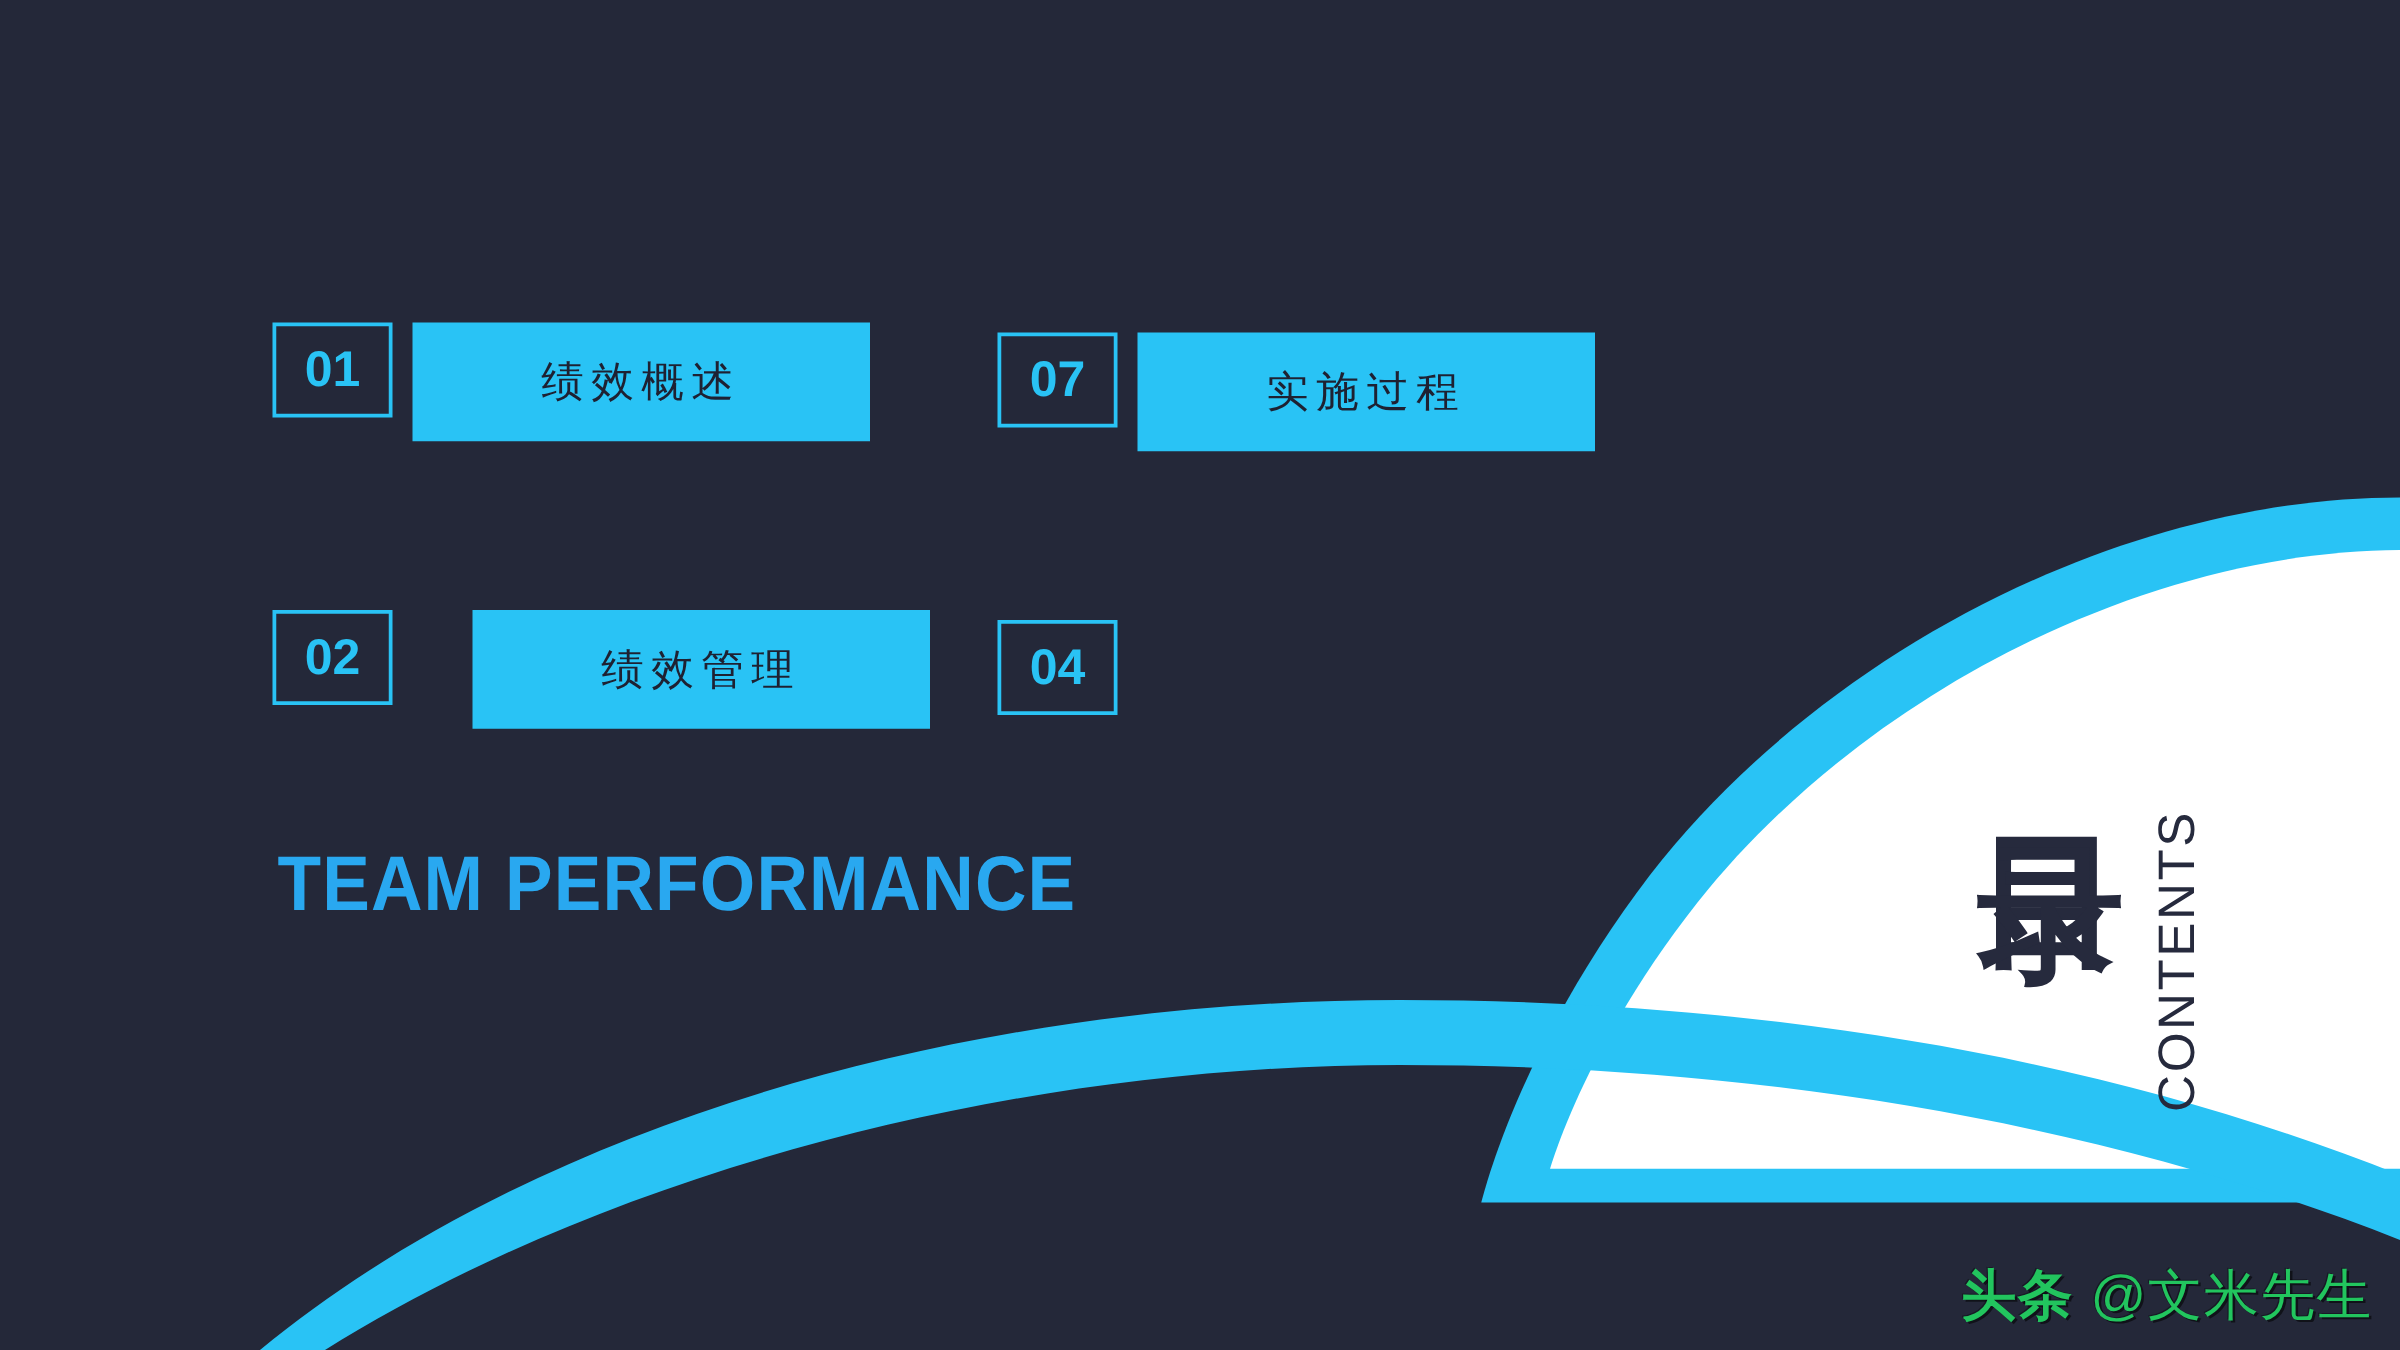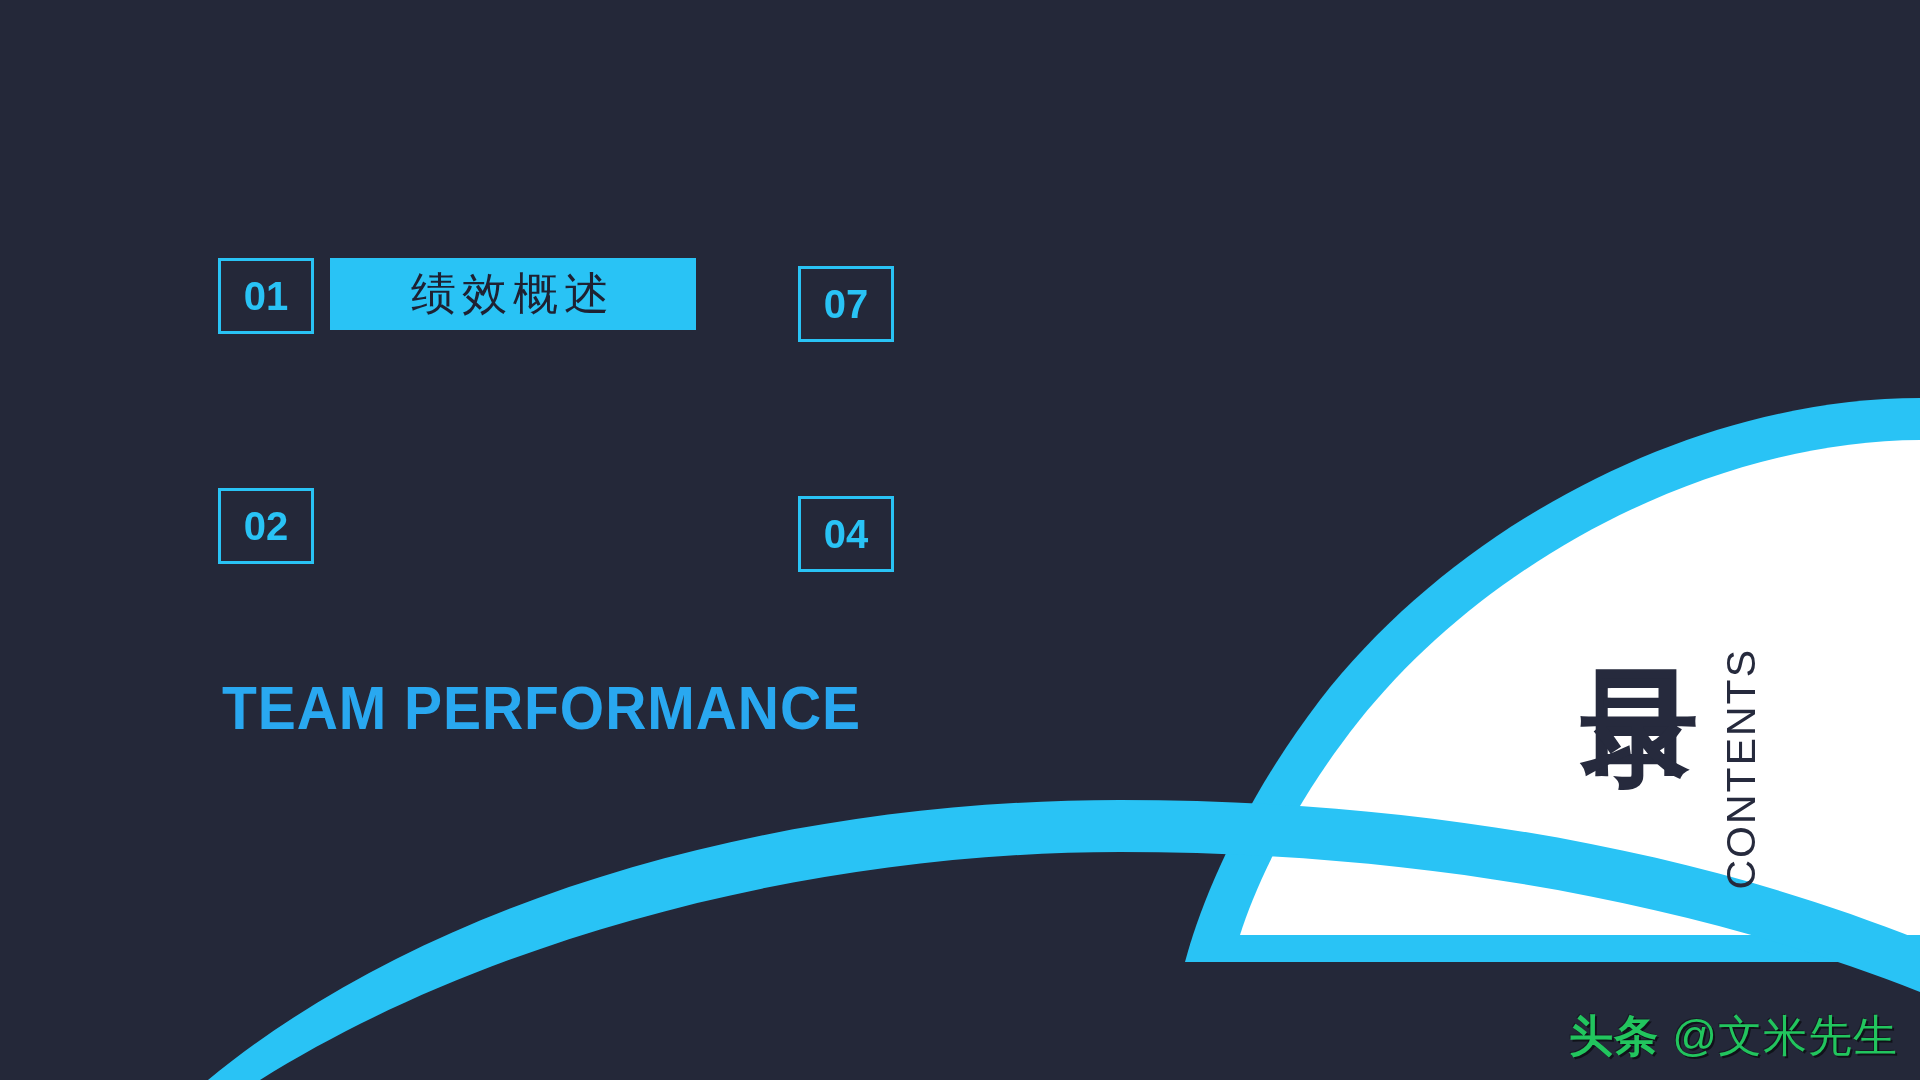--- a/index.html
+++ b/index.html
@@ -50,28 +50,28 @@
     display: flex;
     align-items: center;
     justify-content: center;
     color: #29c3f5;
     font-size: 40px;
     font-weight: 700;
     letter-spacing: 0px;
     flex: 0 0 auto;
   }
   .label-bar {
-    height: 72px;
+    height: 95px;
     background: #29c3f5;
     margin-left: 16px;
     display: flex;
     align-items: center;
     justify-content: center;
     color: #1e2132;
-    font-size: 45px;
+    font-size: 34px;
     letter-spacing: 6px;
     box-sizing: border-box;
     padding: 0 10px;
     flex: 0 0 auto;
   }
   .label-bar.w-cn { width: 366px; }
   .label-bar.w-en { width: 366px; letter-spacing: 0px; }
 
   
   .team-title {
@@ -164,24 +164,26 @@
 
   <div class="menu-grid">
 
     <div class="menu-item pos-01">
       <div class="num-box">01</div>
       <div class="label-bar w-cn">绩效概述</div>
     </div>
 
     <div class="menu-item pos-03">
       <div class="num-box">07</div>
+      <div class="label-bar w-cn">实施过程</div>
     </div>
 
     <div class="menu-item pos-02">
       <div class="num-box">02</div>
+      <div class="label-bar w-cn">绩效管理</div>
     </div>
 
     <div class="menu-item pos-04">
       <div class="num-box">04</div>
     </div>
 
   </div>
 
   <div class="team-title">TEAM PERFORMANCE</div>
 

